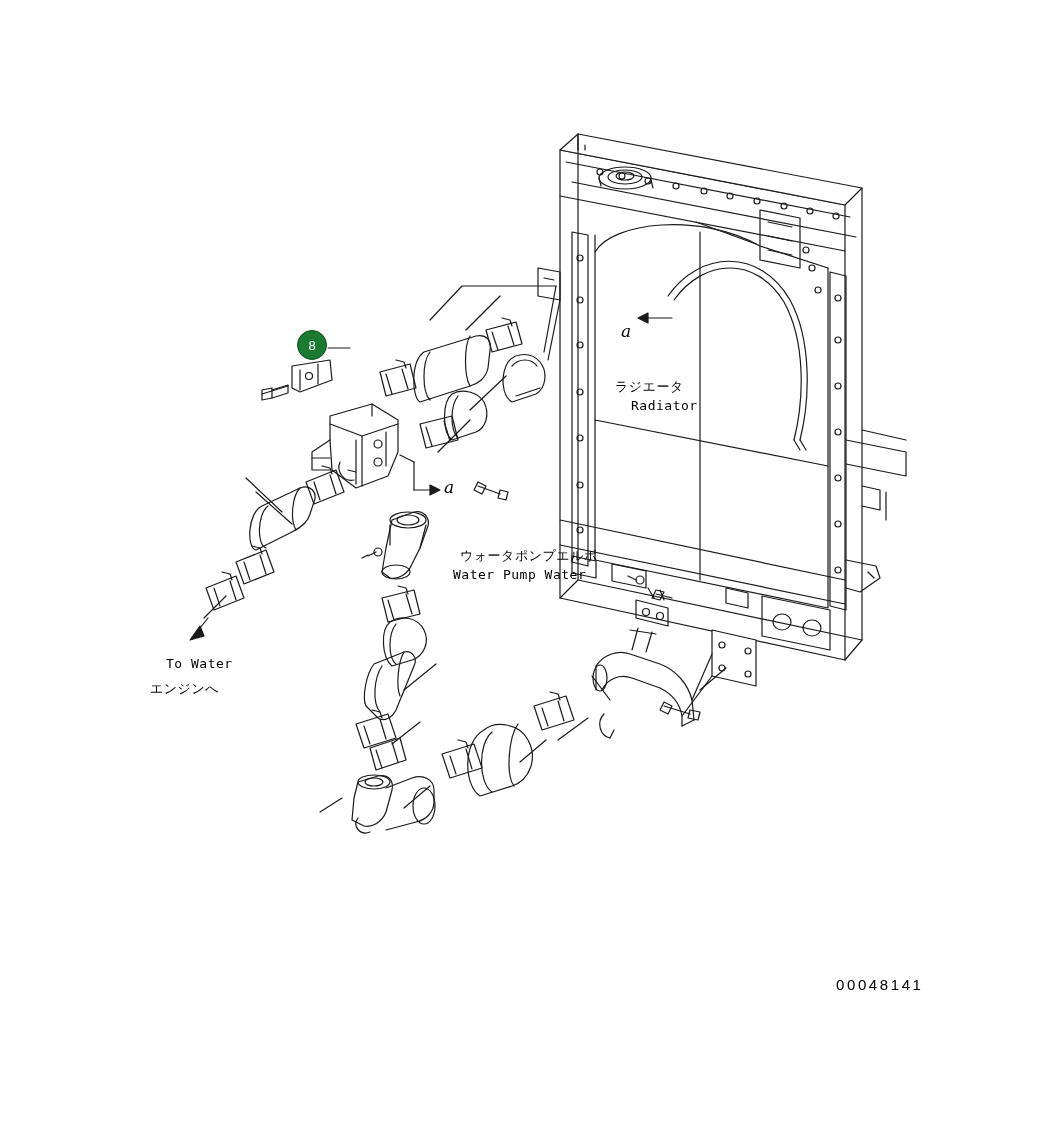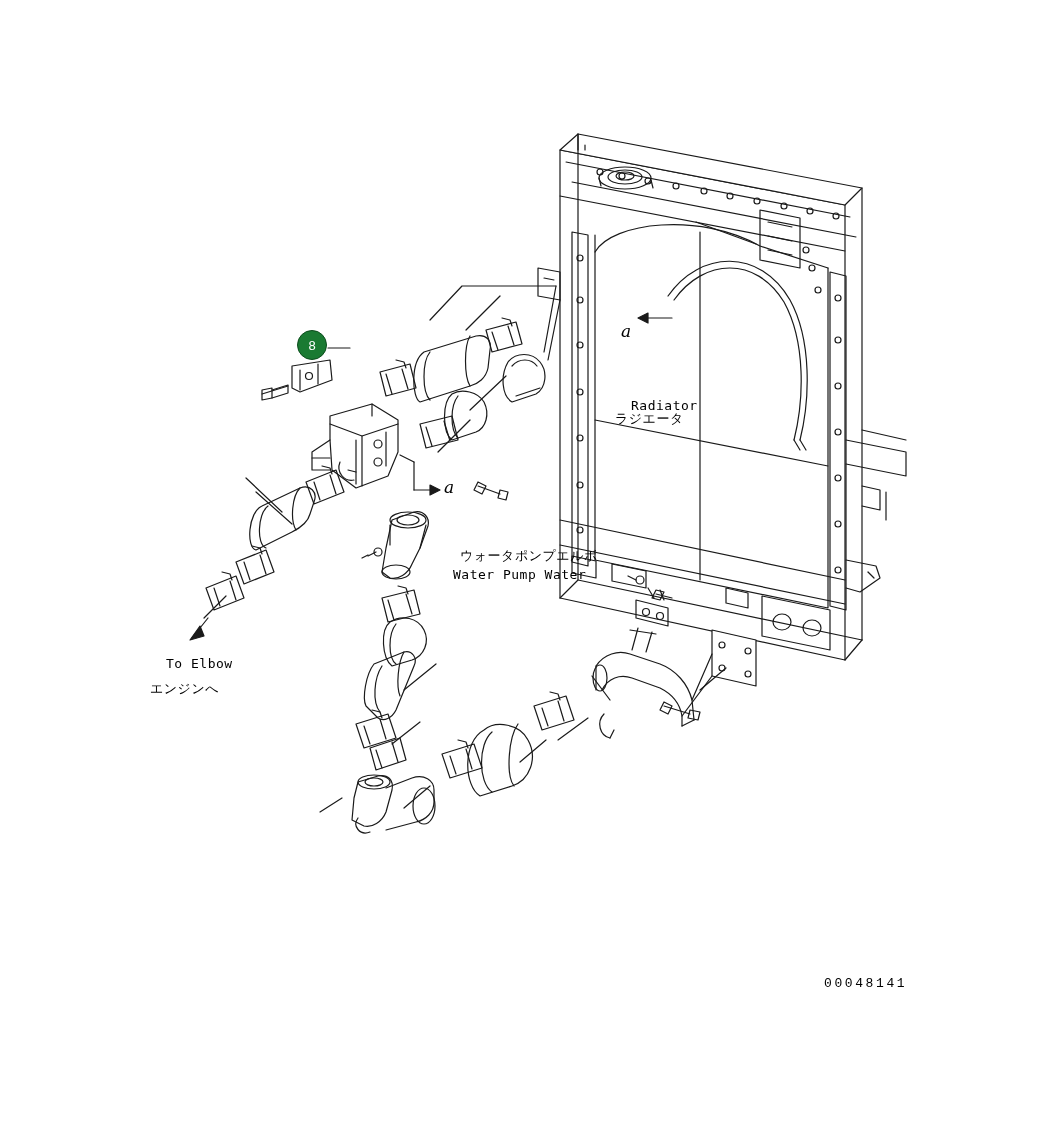--- a/index.html
+++ b/index.html
@@ -39,23 +39,24 @@
     font-size: 13px;
     letter-spacing: 0.5px;
   }
   .lbl-en {
     font-family: "DejaVu Sans Mono", monospace;
     font-size: 13px;
     letter-spacing: 0.5px;
     margin-left: 19px;
   }
   .lbl-code {
-    font-family: Liberation Mono, monospace;
-    font-size: 13px;
+    font-family: Liberation Sans, sans-serif;
+    font-size: 15px;
     letter-spacing: 2.6px;
+    margin-left: 12px;
   }
   .lbl-italic {
     font-family: "DejaVu Serif", serif;
     font-style: italic;
     font-size: 17px;
   }
   .callout {
     position: absolute;
     width: 30px;
     height: 30px;
@@ -360,27 +361,27 @@
       <path d="M700 690 L726 668"></path>
       <path d="M558 740 L588 718"></path>
       <path d="M520 762 L546 740"></path>
     </g>
   </svg>
 
   <div class="callout" style="left:297px; top:330px;">
     <span>8</span>
   </div>
 
-  <div class="lbl lbl-jp" style="left:615px; top:380px;margin-top:32px;">ラジエータ</div>
+  <div class="lbl lbl-jp" style="left:615px; top:380px;">ラジエータ</div>
   <div class="lbl lbl-en" style="left:612px; top:399px;">Radiator</div>
 
   <div class="lbl lbl-jp" style="left:460px; top:549px;">ウォータポンプエルボ</div>
   <div class="lbl lbl-en" style="left:434px; top:568px;">Water Pump Water</div>
 
   <div class="lbl lbl-jp" style="left:150px; top:638px;margin-top:44px;">エンジンへ</div>
-  <div class="lbl lbl-en" style="left:147px; top:657px;">To Elbow</div>
+  <div class="lbl lbl-en" style="left:147px; top:657px;">To Water</div>
 
   <div class="lbl lbl-italic" style="left:621px; top:322px;">a</div>
   <div class="lbl lbl-italic" style="left:444px; top:478px;">a</div>
 
   <div class="lbl lbl-code" style="left:824px; top:977px;">00048141</div>
 
 </div>
 
 </body></html>

